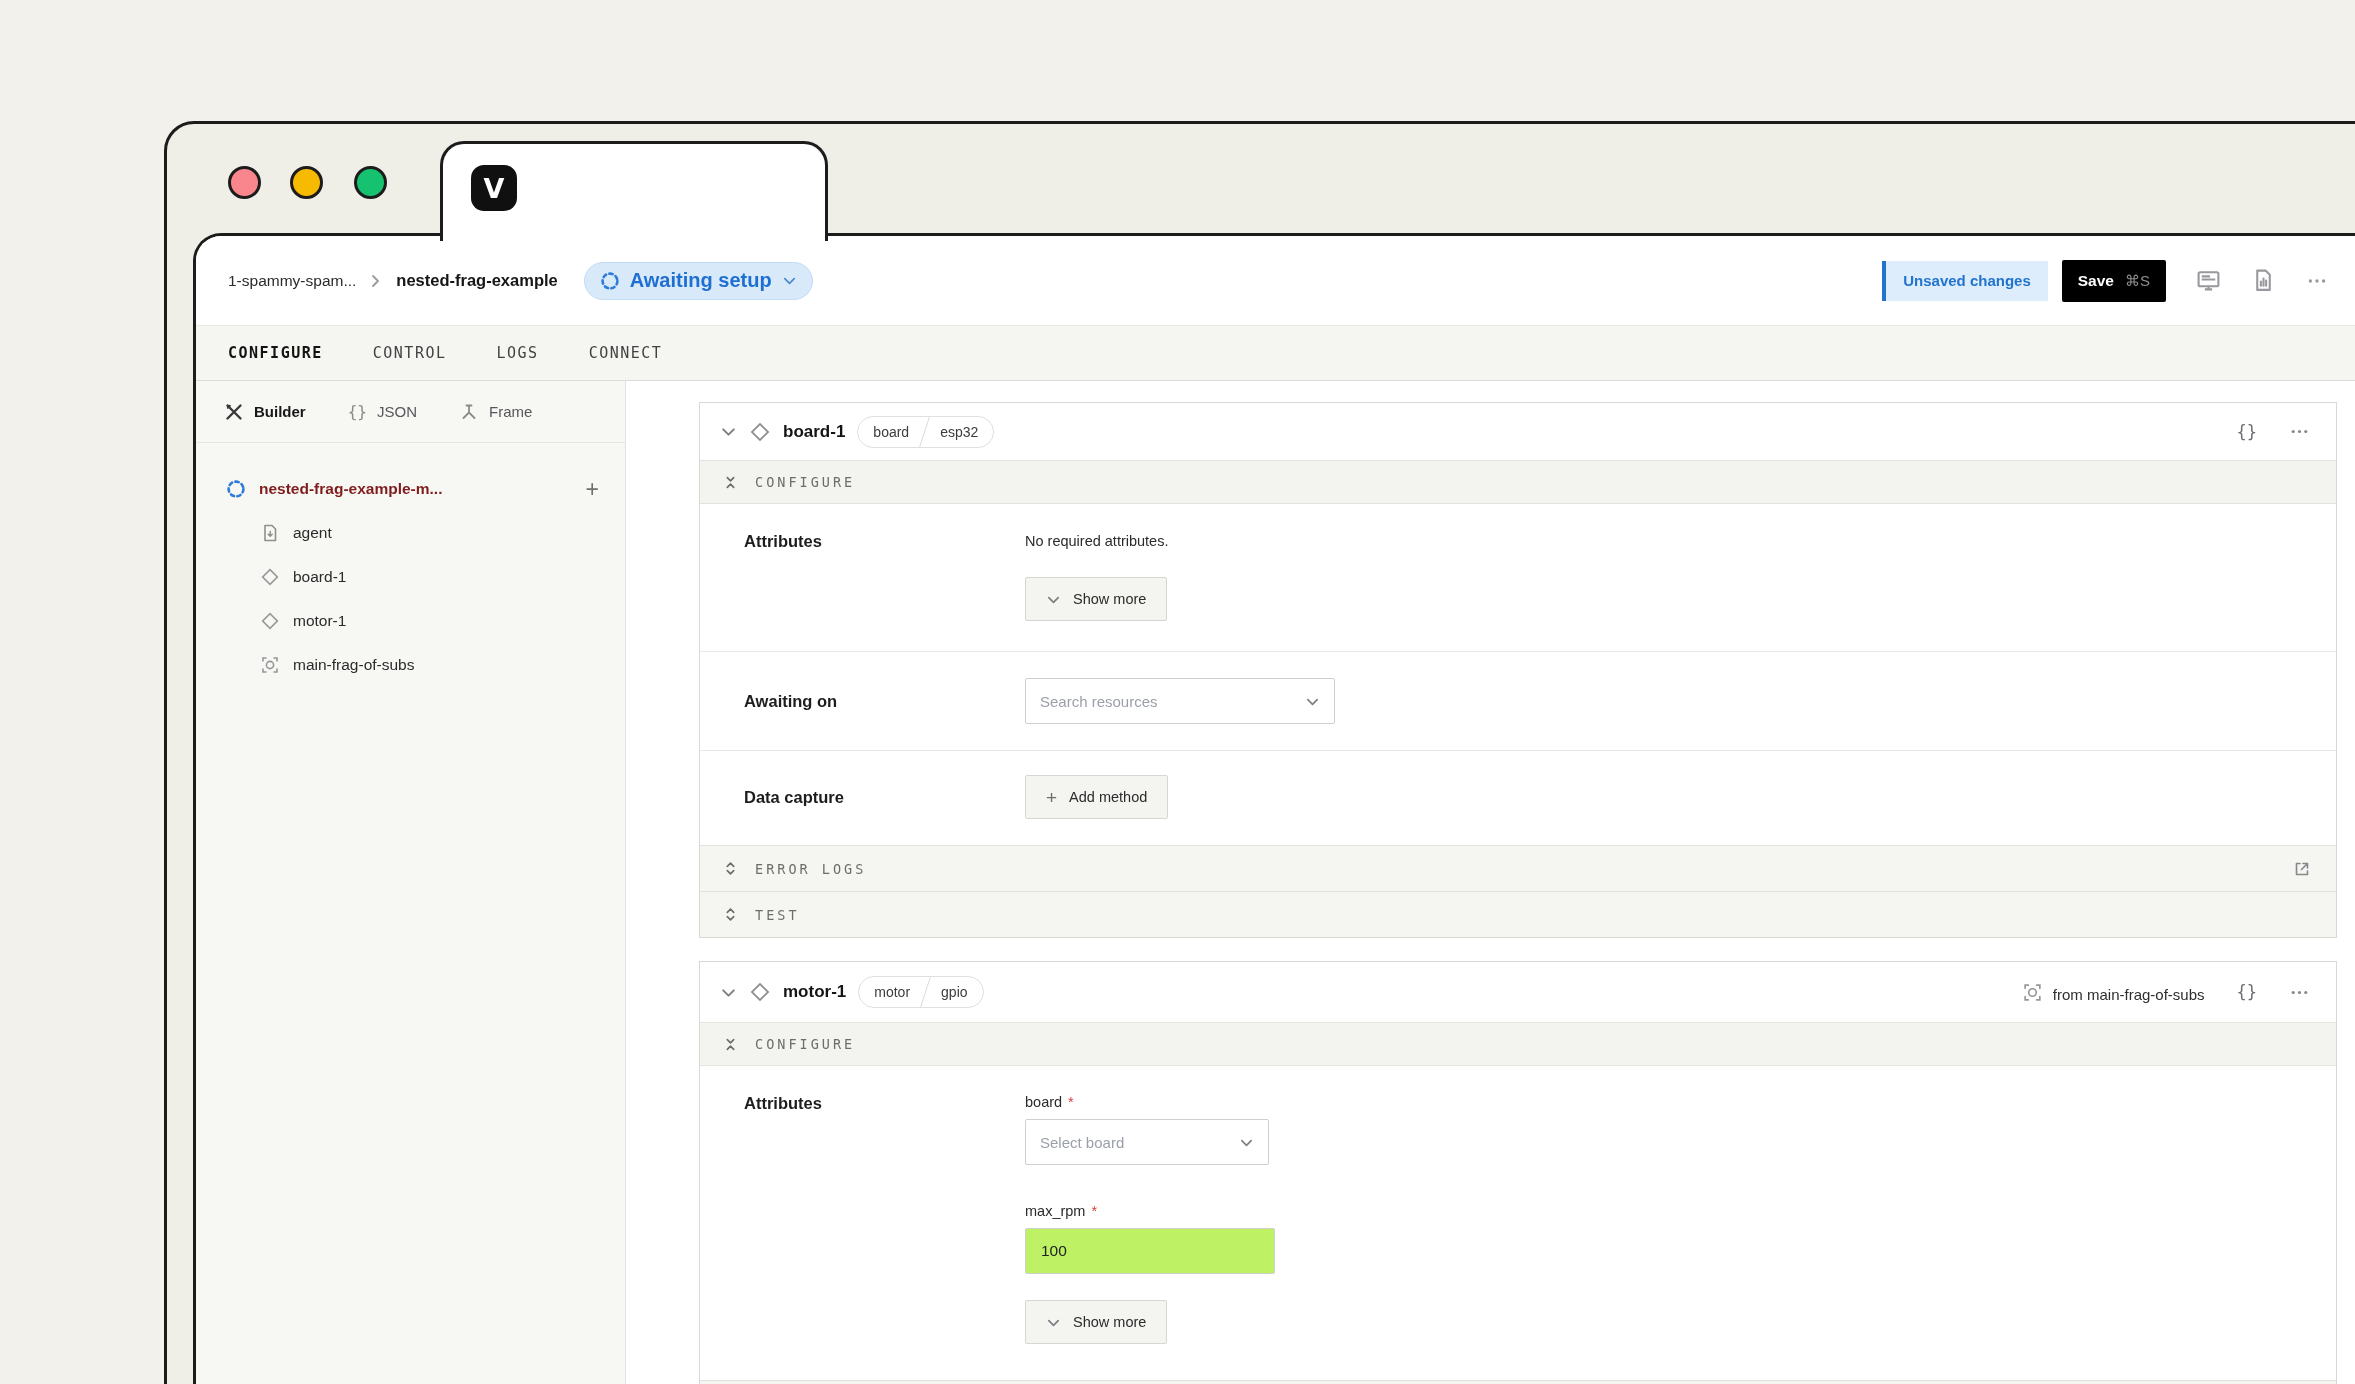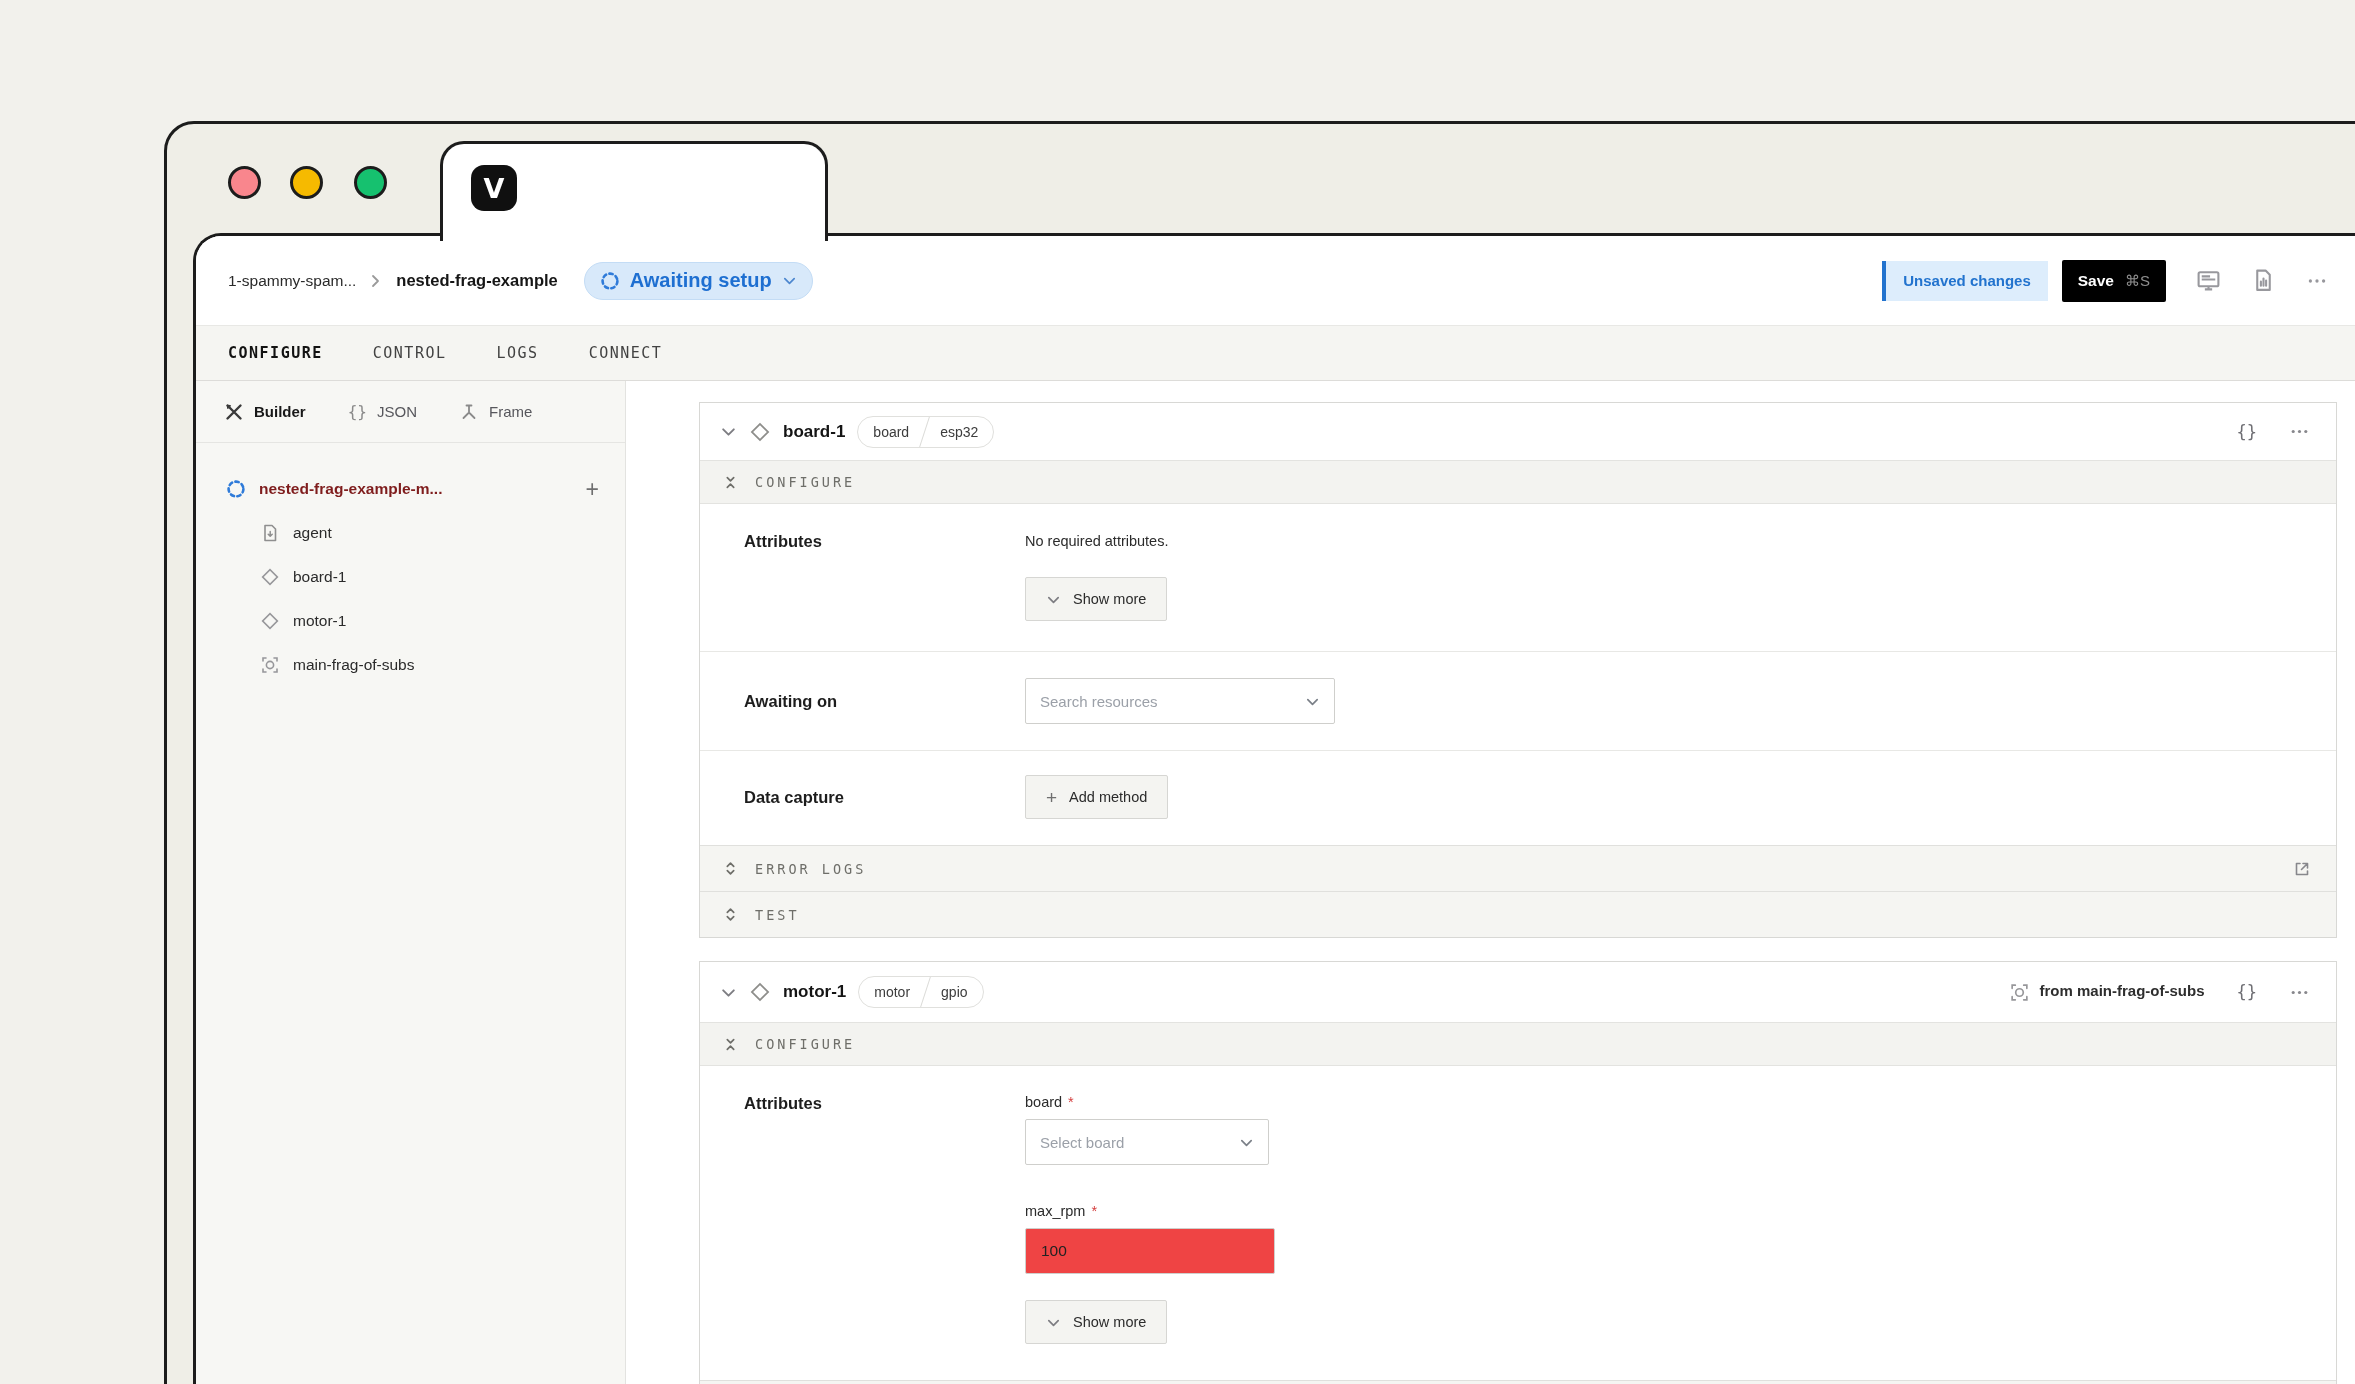--- a/index.html
+++ b/index.html
@@ -79,21 +79,21 @@
   .main { flex:1; background:#fff; padding:21px 0 0 73px; min-width:0; }
   .card { width:1638px; background:#fff; border:1px solid #d8d8d5; }
   .card + .card { margin-top:23px; }
   .card-header { height:57px; display:flex; align-items:center; padding:0 26px 0 20px; background:#fff; }
   .card-chevron { display:flex; align-items:center; margin-right:12px; cursor:pointer; background:none; border:none; }
   .card-name { font-size:17px; font-weight:bold; color:#141414; margin-left:12px; }
   .tag-pill { display:inline-flex; align-items:center; height:32px; margin-left:12px; border:1px solid #e0e0dd; border-radius:999px; font-size:14px; color:#3c3c3c; overflow:hidden; }
   .tag-seg { padding:0 15px; display:flex; align-items:center; height:100%; }
   .tag-div { width:1px; height:40px; background:#dcdcd9; transform:rotate(18deg); }
   .card-hdr-right { margin-left:auto; display:flex; align-items:center; gap:32px; }
-  .from-group { display:flex; align-items:flex-start; gap:10px; font-size:15px; font-weight:bold; color:#2e2e2e; }
+  .from-group { display:flex; align-items:flex-end; gap:10px; font-size:15px; font-weight:normal; color:#2e2e2e; }
   .icon-braces { font-family:"DejaVu Sans Mono", monospace; font-size:17px; color:#6f6f74; background:none; border:none; cursor:pointer; }
   .icon-btn { background:none; border:none; cursor:pointer; display:flex; align-items:center; color:#87878c; }
   .section-bar {
     height:44px; background:#f3f3f0; border-top:1px solid #e3e3e0; border-bottom:1px solid #e3e3e0;
     display:flex; align-items:center; padding:0 24px 0 22px; gap:16px; cursor:pointer;
     font-family:"DejaVu Sans Mono", monospace; font-size:13.5px; letter-spacing:3px; color:#6e6e69;
   }
   .collapsed-bar {
     height:46px; background:#f5f5f2; border-top:1px solid #e0e0dd;
     display:flex; align-items:center; padding:0 24px 0 22px; gap:16px; cursor:pointer;
@@ -115,21 +115,21 @@
     display:flex; align-items:center; padding:0 14px; cursor:pointer;
   }
   .select-box.narrow { width:244px; }
   .select-placeholder { font-size:15px; color:#9ba0a8; flex:1; }
   .align-center-row { display:flex; align-items:center; }
   .field-label-row { display:flex; align-items:baseline; gap:6px; margin-bottom:9px; padding-top:4px; }
   .field-label { font-size:14.5px; color:#2b2b2b; }
   .req-star { color:#d43d3d; font-size:14.5px; }
   .text-input {
     width:250px; height:46px; border:1px solid #cfcfcc; border-radius:2px; padding:0 15px;
-    font-size:15.5px; color:#222; font-family:"Liberation Sans", sans-serif; background:#ef4444;
+    font-size:15.5px; color:#222; font-family:"Liberation Sans", sans-serif; background:#bef264;
   }
   .field-gap { margin-top:34px; }
   .plus-glyph { font-size:19px; color:#6f6f6f; line-height:1; }
   .ml-auto { margin-left:auto; }
 </style>
 </head>
 <body>
 
 <svg width="0" height="0" style="position:absolute">
   <defs>

